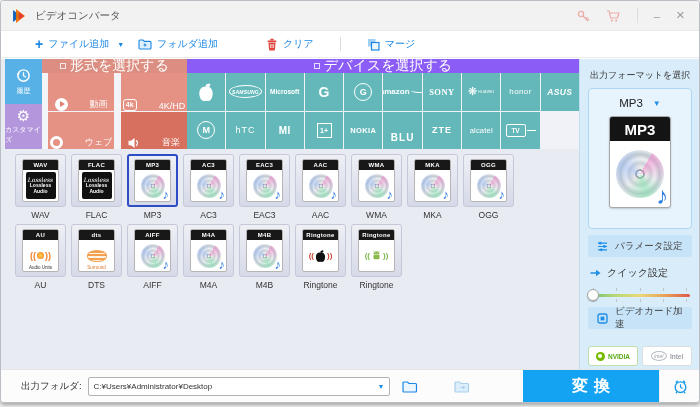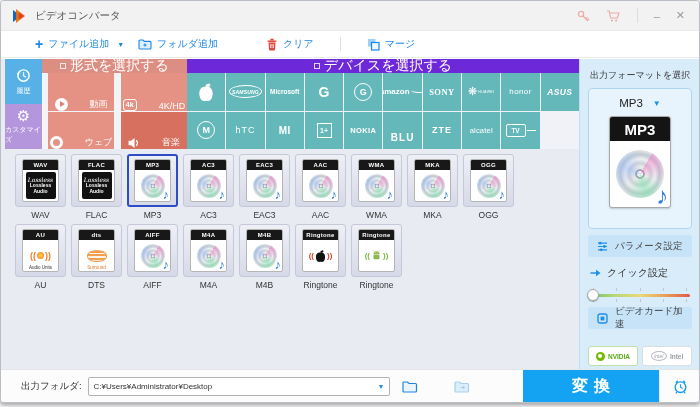--- a/index.html
+++ b/index.html
@@ -22,21 +22,21 @@
   
   .content{position:absolute;top:58px;left:0;width:700px;height:310px;background:#e9ebf3;}
   .sidebar{position:absolute;left:4px;top:0;width:37px;}
   .side-tile{height:45px;display:flex;flex-direction:column;align-items:center;justify-content:center;gap:2px;color:#fff;font-size:7px;cursor:pointer;}
   .side-history{background:#57b1e6;}
   .side-custom{background:#b496dd;}
   .gear-glyph{font-size:15px;line-height:1;}
   .sec-header{position:absolute;top:0;height:14px;color:#fff;font-size:14px;display:flex;align-items:center;justify-content:center;gap:4px;}
   .hdr-ic{width:6px;height:6px;border:1px solid rgba(255,255,255,.8);}
   .fmt-header{left:41px;width:145px;background:#db8e81;}
-  .dev-header{left:186px;width:392px;background:#6d28d9;}
+  .dev-header{left:186px;width:392px;background:#8b5cf6;}
   .fmt-tiles{position:absolute;left:41px;top:14px;width:145px;height:76px;display:grid;grid-template-columns:1fr 1fr;grid-template-rows:1fr 1fr;gap:1px;background:rgba(255,255,255,.45);}
   .fmt-tile{background:#e59184;display:flex;align-items:flex-end;justify-content:center;gap:22px;color:#fff;font-size:9px;cursor:pointer;margin-left:6px;}
   .fmt-tile.sel{background:#d8705f;}
   .icplay{width:13px;height:13px;background:#fff;border-radius:50%;position:relative;}
   .icplay::after{content:'';position:absolute;left:5px;top:3.2px;border-left:5px solid #e08070;border-top:3.4px solid transparent;border-bottom:3.4px solid transparent;}
   .ic4k{min-width:14px;height:12px;border:1.4px solid #fff;border-radius:3px;font-size:7px;font-weight:bold;display:flex;align-items:center;justify-content:center;padding:0 1px;}
   .icweb{width:13px;height:13px;border:3.2px solid #fff;border-radius:50%;}
   
   .dev-grid{position:absolute;left:186px;top:14px;width:392px;height:76px;display:grid;grid-template-columns:repeat(10,1fr);grid-template-rows:1fr 1fr;gap:1px;background:rgba(255,255,255,.35);}
   .dev-tile{background:#65b8ba;display:flex;align-items:center;justify-content:center;color:#fff;cursor:pointer;overflow:hidden;}

